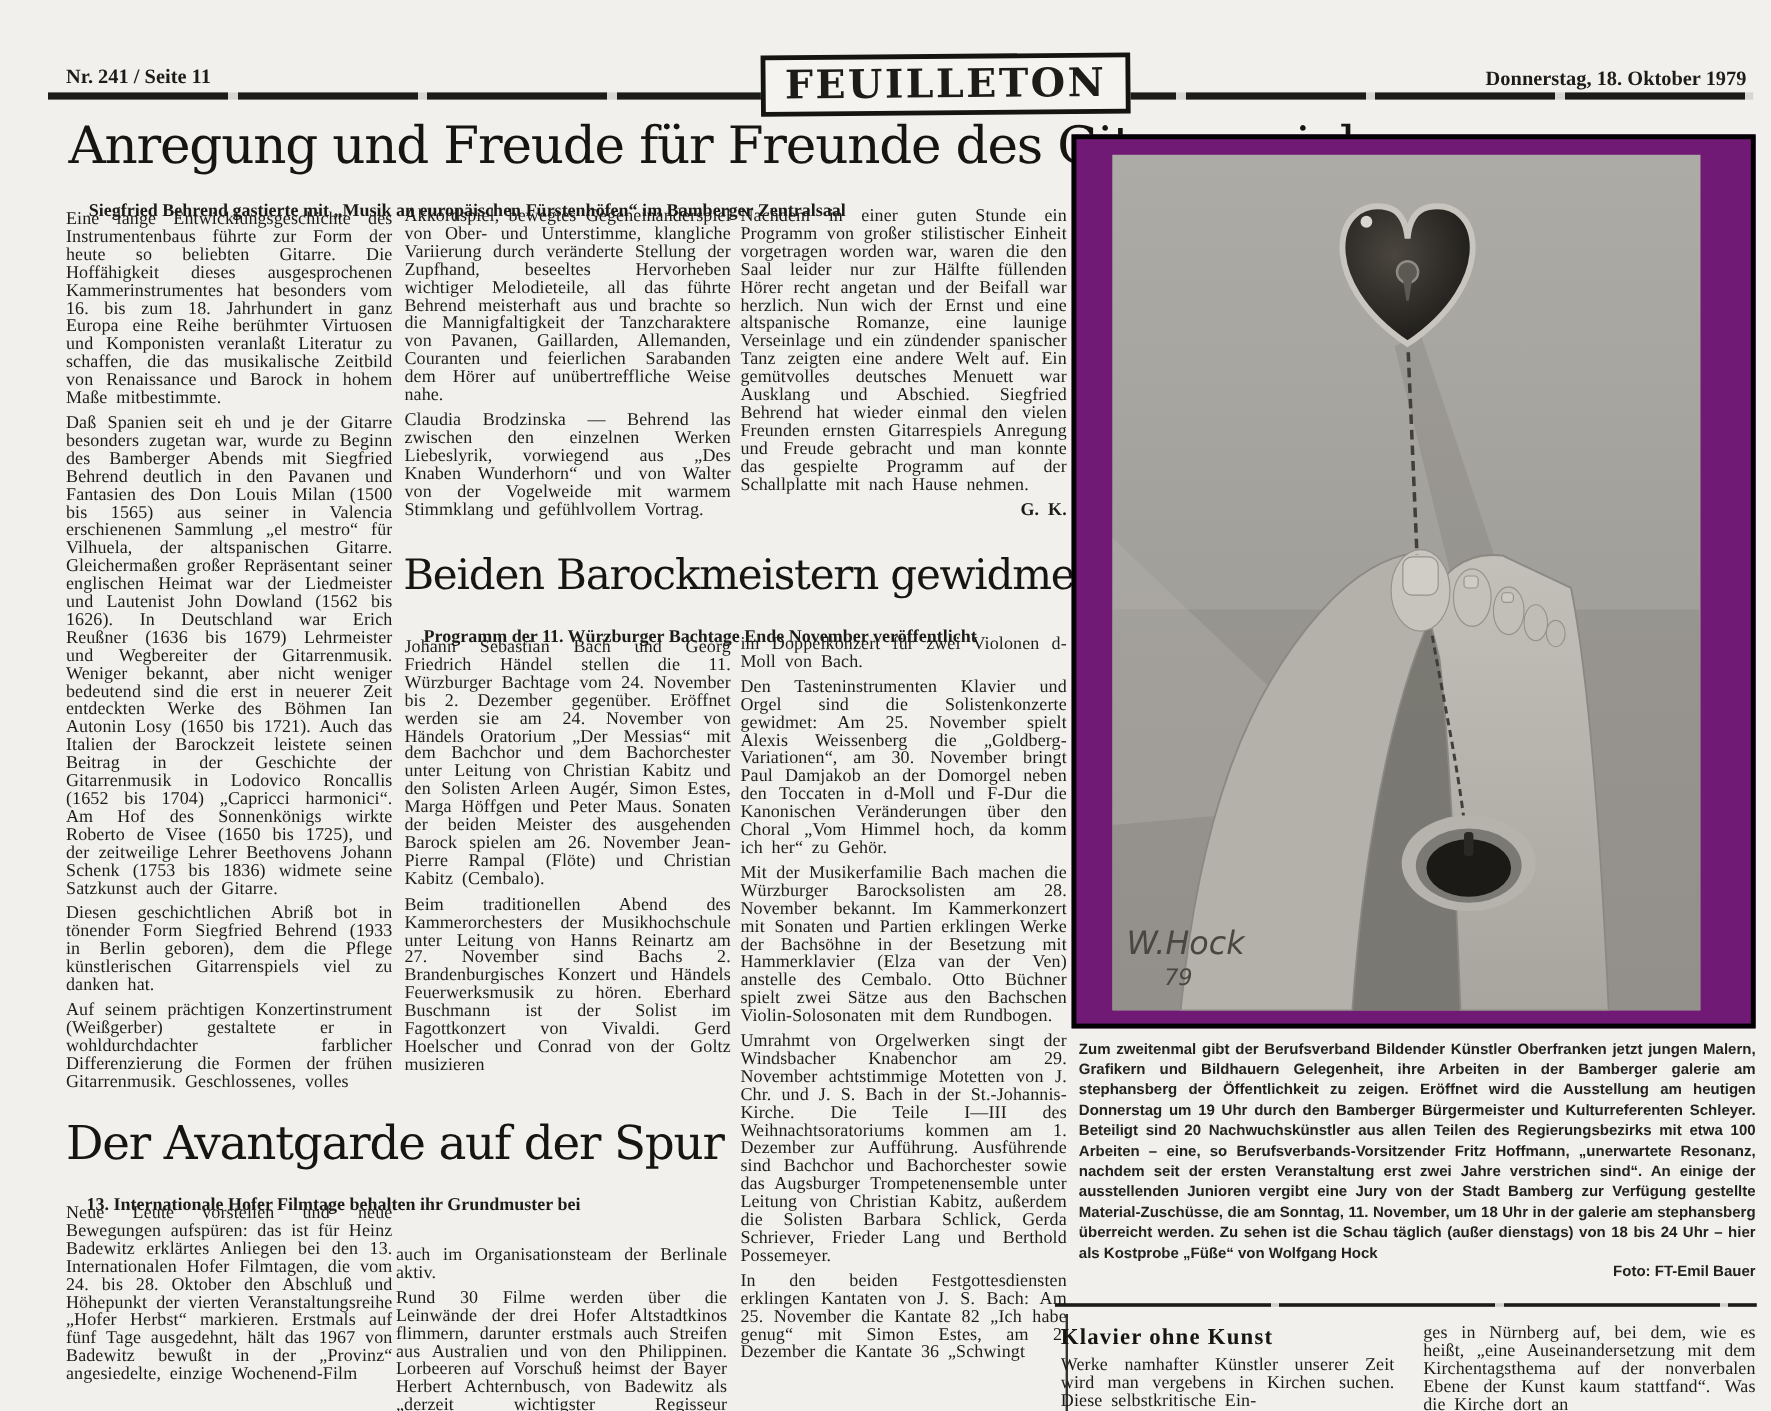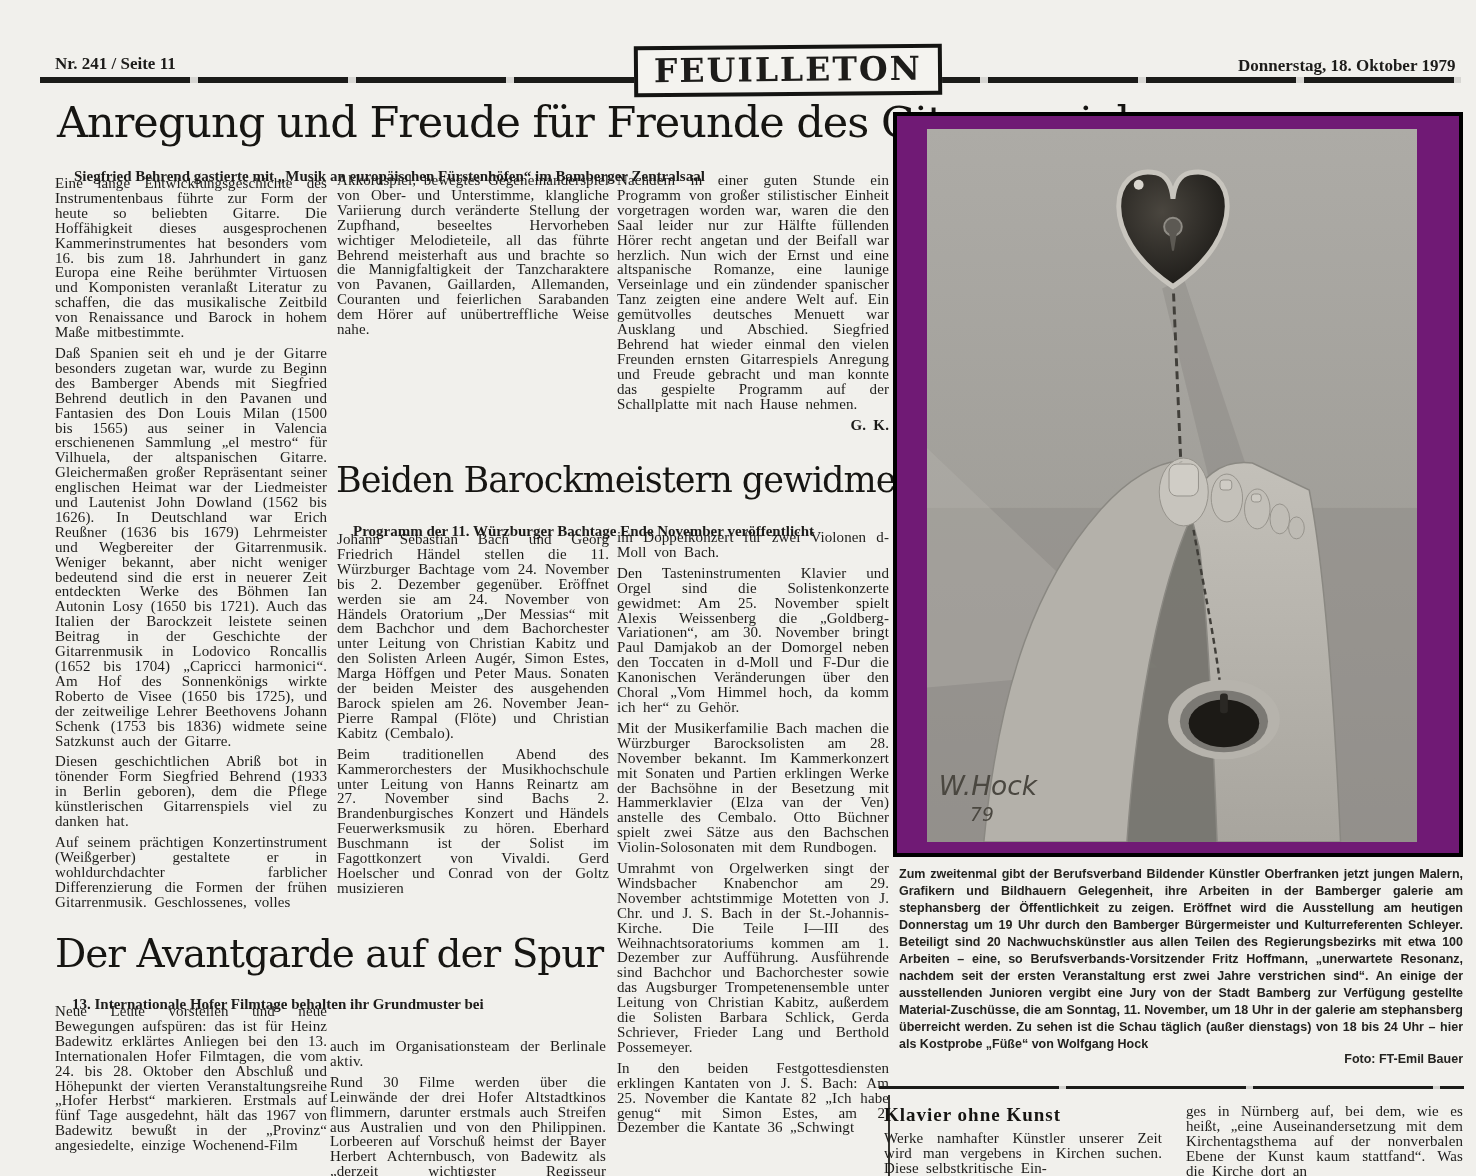--- a/index.html
+++ b/index.html
@@ -70,20 +70,21 @@
   <h1 class="headline h-a1">Anregung und Freude für Freunde des Gitarrespiels</h1>
   <p class="subtitle s-a1">Siegfried Behrend gastierte mit „Musik an europäischen Fürstenhöfen“ im Bamberger Zentralsaal</p>
   <div class="col c1a1">
     <p>Eine lange Entwicklungsgeschichte des Instrumentenbaus führte zur Form der heute so beliebten Gitarre. Die Hoffähigkeit dieses ausgesprochenen Kammerinstrumentes hat besonders vom 16. bis zum 18. Jahrhundert in ganz Europa eine Reihe berühmter Virtuosen und Komponisten veranlaßt Literatur zu schaffen, die das musikalische Zeitbild von Renaissance und Barock in hohem Maße mitbestimmte.</p>
     <p>Daß Spanien seit eh und je der Gitarre besonders zugetan war, wurde zu Beginn des Bamberger Abends mit Siegfried Behrend deutlich in den Pavanen und Fantasien des Don Louis Milan (1500 bis 1565) aus seiner in Valencia erschienenen Sammlung „el mestro“ für Vilhuela, der altspanischen Gitarre. Gleichermaßen großer Repräsentant seiner englischen Heimat war der Liedmeister und Lautenist John Dowland (1562 bis 1626). In Deutschland war Erich Reußner (1636 bis 1679) Lehrmeister und Wegbereiter der Gitarrenmusik. Weniger bekannt, aber nicht weniger bedeutend sind die erst in neuerer Zeit entdeckten Werke des Böhmen Ian Autonin Losy (1650 bis 1721). Auch das Italien der Barockzeit leistete seinen Beitrag in der Geschichte der Gitarrenmusik in Lodovico Roncallis (1652 bis 1704) „Capricci harmonici“. Am Hof des Sonnenkönigs wirkte Roberto de Visee (1650 bis 1725), und der zeitweilige Lehrer Beethovens Johann Schenk (1753 bis 1836) widmete seine Satzkunst auch der Gitarre.</p>
     <p>Diesen geschichtlichen Abriß bot in tönender Form Siegfried Behrend (1933 in Berlin geboren), dem die Pflege künstlerischen Gitarrenspiels viel zu danken hat.</p>
     <p>Auf seinem prächtigen Konzertinstrument (Weißgerber) gestaltete er in wohldurchdachter farblicher Differenzierung die Formen der frühen Gitarrenmusik. Geschlossenes, volles</p>
   </div>
   <div class="col c2a1">
     <p>Akkordspiel, bewegtes Gegeneinanderspiel von Ober- und Unterstimme, klangliche Variierung durch veränderte Stellung der Zupfhand, beseeltes Hervorheben wichtiger Melodieteile, all das führte Behrend meisterhaft aus und brachte so die Mannigfaltigkeit der Tanzcharaktere von Pavanen, Gaillarden, Allemanden, Couranten und feierlichen Sarabanden dem Hörer auf unübertreffliche Weise nahe.</p>
+    <p>Claudia Brodzinska — Behrend las zwischen den einzelnen Werken Liebeslyrik, vorwiegend aus „Des Knaben Wunderhorn“ und von Walter von der Vogelweide mit warmem Stimmklang und gefühlvollem Vortrag.</p>
   </div>
   <div class="col c3a1">
     <p>Nachdem in einer guten Stunde ein Programm von großer stilistischer Einheit vorgetragen worden war, waren die den Saal leider nur zur Hälfte füllenden Hörer recht angetan und der Beifall war herzlich. Nun wich der Ernst und eine altspanische Romanze, eine launige Verseinlage und ein zündender spanischer Tanz zeigten eine andere Welt auf. Ein gemütvolles deutsches Menuett war Ausklang und Abschied. Siegfried Behrend hat wieder einmal den vielen Freunden ernsten Gitarrespiels Anregung und Freude gebracht und man konnte das gespielte Programm auf der Schallplatte mit nach Hause nehmen.</p>
     <p class="byline">G. K.</p>
   </div>
 
   <h2 class="headline h-a2">Beiden Barockmeistern gewidmet</h2>
   <p class="subtitle s-a2">Programm der 11. Würzburger Bachtage Ende November veröffentlicht</p>
   <div class="col c1a2">
     <p>Johann Sebastian Bach und Georg Friedrich Händel stellen die 11. Würzburger Bachtage vom 24. November bis 2. Dezember gegenüber. Eröffnet werden sie am 24. November von Händels Oratorium „Der Messias“ mit dem Bachchor und dem Bachorchester unter Leitung von Christian Kabitz und den Solisten Arleen Augér, Simon Estes, Marga Höffgen und Peter Maus. Sonaten der beiden Meister des ausgehenden Barock spielen am 26. November Jean-Pierre Rampal (Flöte) und Christian Kabitz (Cembalo).</p>

